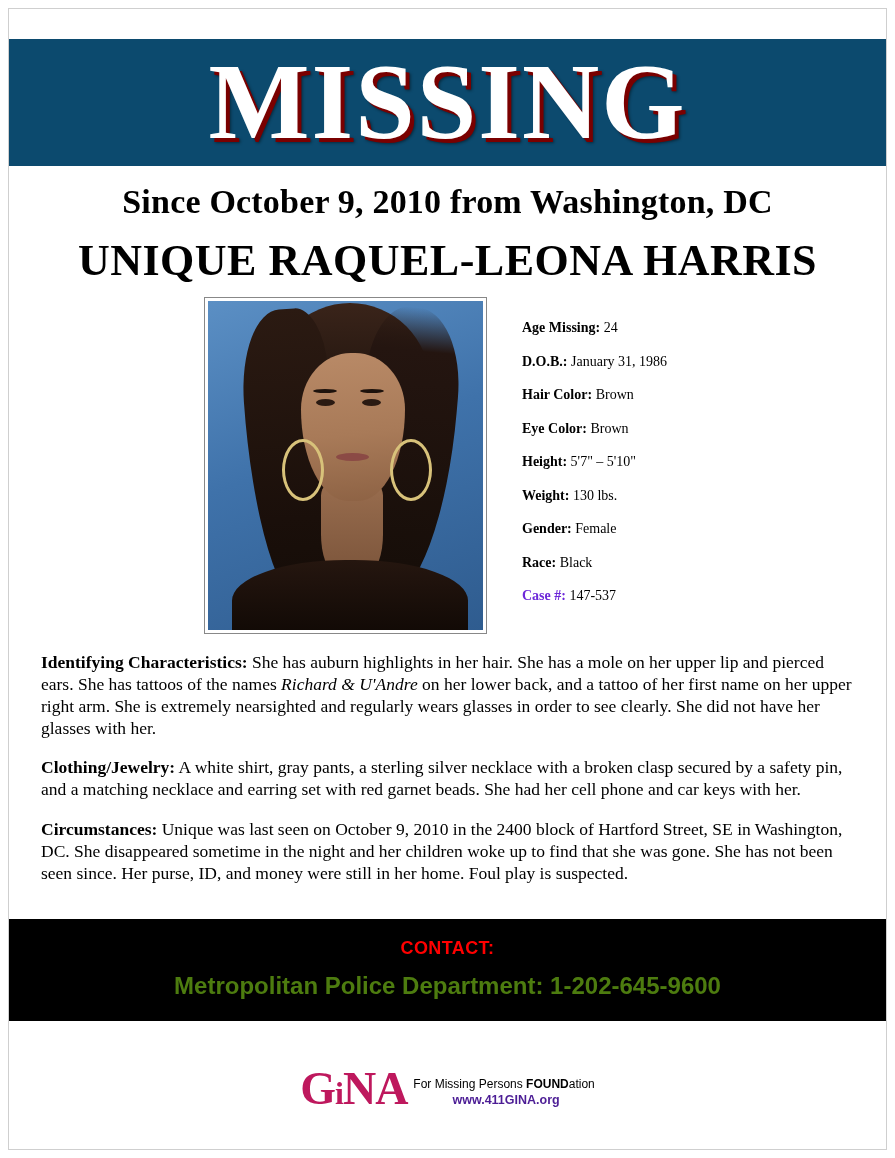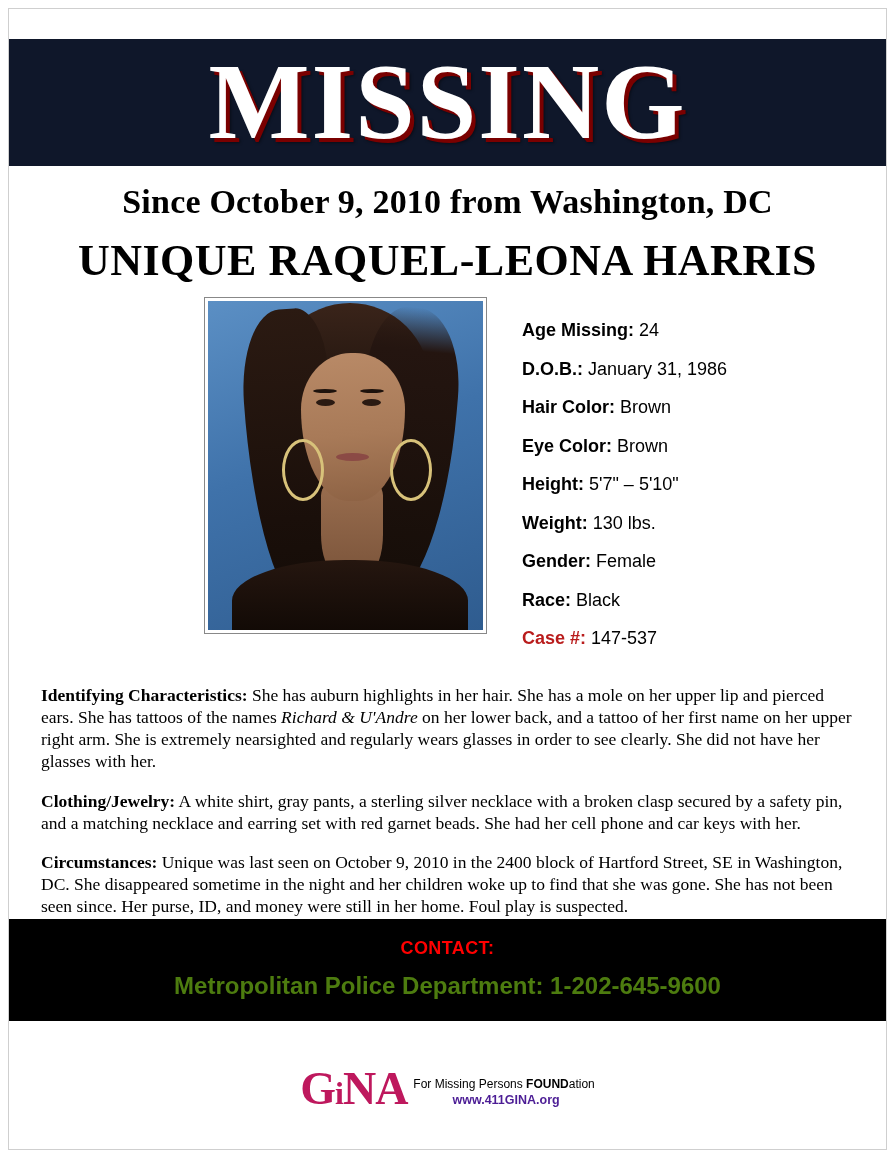--- a/index.html
+++ b/index.html
@@ -37,21 +37,21 @@
     width: 877px;
     height: 1140px;
     box-sizing: border-box;
   }
 
   
   .missing-banner {
     position: relative;
     margin-top: 30px;
     height: 127px;
-    background: #0f172a;
+    background: #0c4a6e;
     display: flex;
     align-items: center;
     justify-content: center;
   }
   .missing-word {
     font-family: "Liberation Serif", serif;
     font-weight: bold;
     font-size: 107px;
     line-height: 1;
     letter-spacing: 2px;
@@ -180,33 +180,34 @@
   .hoop.left { left: 74px; }
   .hoop.right { left: 182px; }
 
   .details {
     flex: 1;
     padding-left: 36px;
     padding-top: 22px;
     font-family: "Liberation Sans", sans-serif;
   }
   .detail-line {
-    font-size: 18px;
+    font-size: 14px;
     color: #000000;
     margin-bottom: 17.5px;
     white-space: nowrap;
+    font-family: Liberation Serif, serif;
   }
   .detail-label {
     font-weight: bold;
   }
   .detail-value {
     font-weight: normal;
   }
   .detail-line.case .detail-label {
-    color: #b91c1c;
+    color: #6d28d9;
   }
 
   
   .narrative {
     margin-top: 14px;
     padding: 0 32px 0 32px;
   }
   .para {
     font-family: "Liberation Serif", serif;
     font-size: 17.5px;

